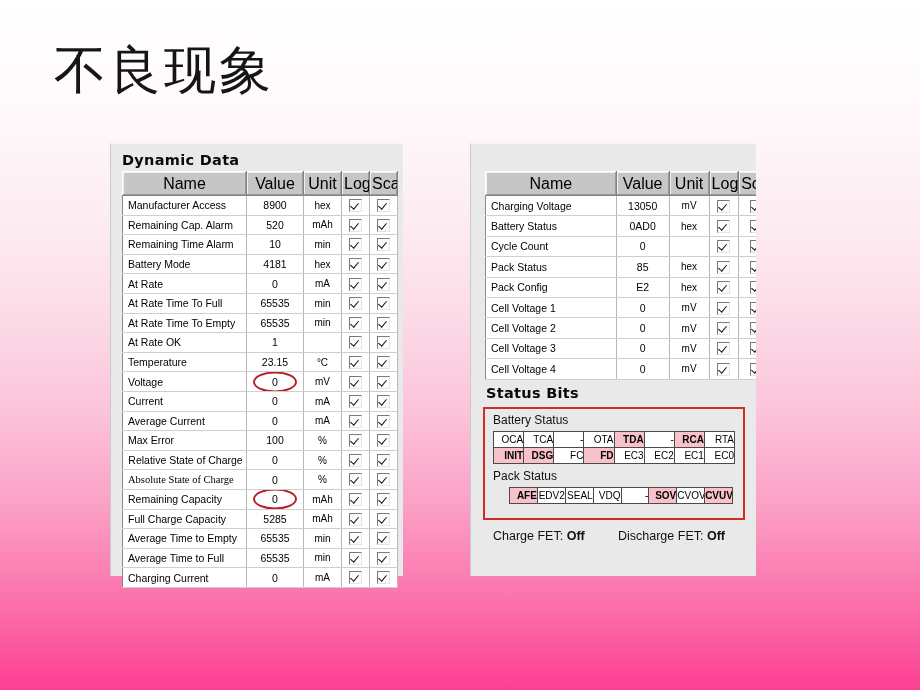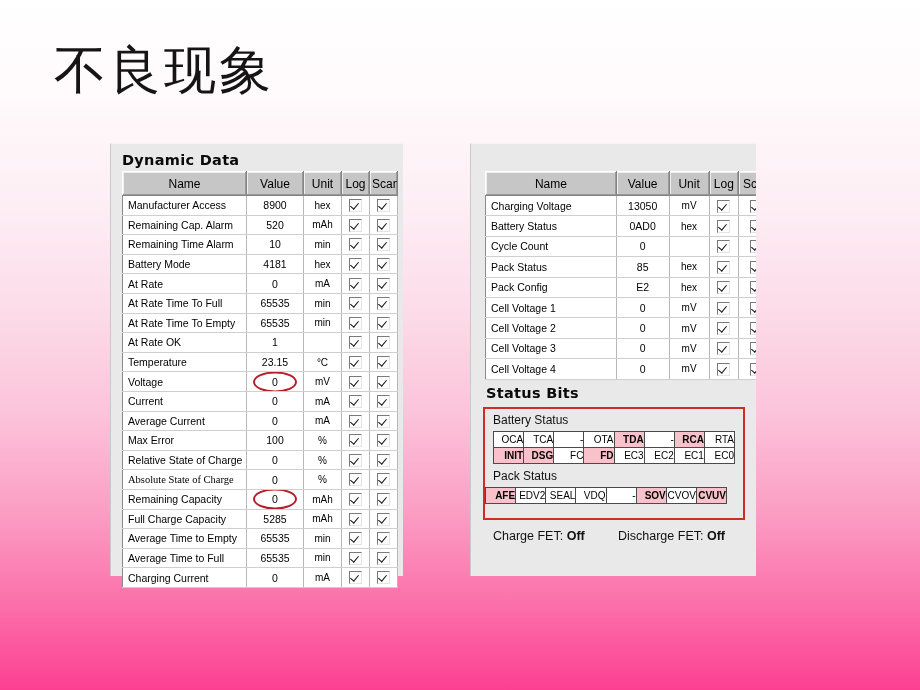--- a/index.html
+++ b/index.html
@@ -69,21 +69,21 @@
     table-layout: fixed;
     font-size: 10.5px;
     color: #000;
   }
   .grid th {
     background: #c6c6c6;
     border: 1px solid #ffffff;
     border-right: 1px solid #838383;
     border-bottom: 1px solid #838383;
     font-weight: 400;
-    font-size: 12px;
+    font-size: 16px;
     height: 23px;
     padding: 0 2px;
     text-align: center;
     box-shadow: inset -1px -1px 0 #9a9a9a, inset 1px 1px 0 #efefef;
     white-space: nowrap;
     overflow: hidden;
   }
   .grid td {
     border-right: 1px solid #b8b8b8;
     border-bottom: 1px solid #cfcfcf;
@@ -290,21 +290,21 @@
           <td class="c-chk"><span class="cbx"></span></td>
         </tr>
         <tr style="height: 18.6px;">
           <td class="c-name" style="height: 18.6px;">Max Error</td>
           <td class="c-value">100</td>
           <td class="c-unit">%</td>
           <td class="c-chk"><span class="cbx"></span></td>
           <td class="c-chk"><span class="cbx"></span></td>
         </tr>
         <tr style="height: 18.6px;">
-          <td class="c-name" style="height: 18.6px;">Relative State of Charge</td>
+          <td class="c-name" style="height: 18.6px; text-align: center;">Relative State of Charge</td>
           <td class="c-value">0</td>
           <td class="c-unit">%</td>
           <td class="c-chk"><span class="cbx"></span></td>
           <td class="c-chk"><span class="cbx"></span></td>
         </tr>
         <tr style="height: 18.6px;">
           <td class="c-name" style="height: 18.6px; font-family: Liberation Serif, serif;">Absolute State of Charge</td>
           <td class="c-value">0</td>
           <td class="c-unit">%</td>
           <td class="c-chk"><span class="cbx"></span></td>
@@ -468,21 +468,21 @@
             <td>EC3</td>
             <td>EC2</td>
             <td>EC1</td>
             <td>EC0</td>
           </tr>
         </tbody>
       </table>
 
     <div class="sb-label" style="position:absolute;left:8px;top:60px;">Pack Status</div>
 
-    <table class="bits" id="bits-ps1" style="position:absolute;left:0;top:78px;width:242px;">
+    <table class="bits" id="bits-ps1" style="position:absolute;left:24px;top:78px;width:224px;">
         <tbody>
           <tr>
             <td class="on">AFE</td>
             <td>EDV2</td>
             <td>SEAL</td>
             <td>VDQ</td>
             <td>-</td>
             <td class="on">SOV</td>
             <td>CVOV</td>
             <td class="on">CVUV</td>

